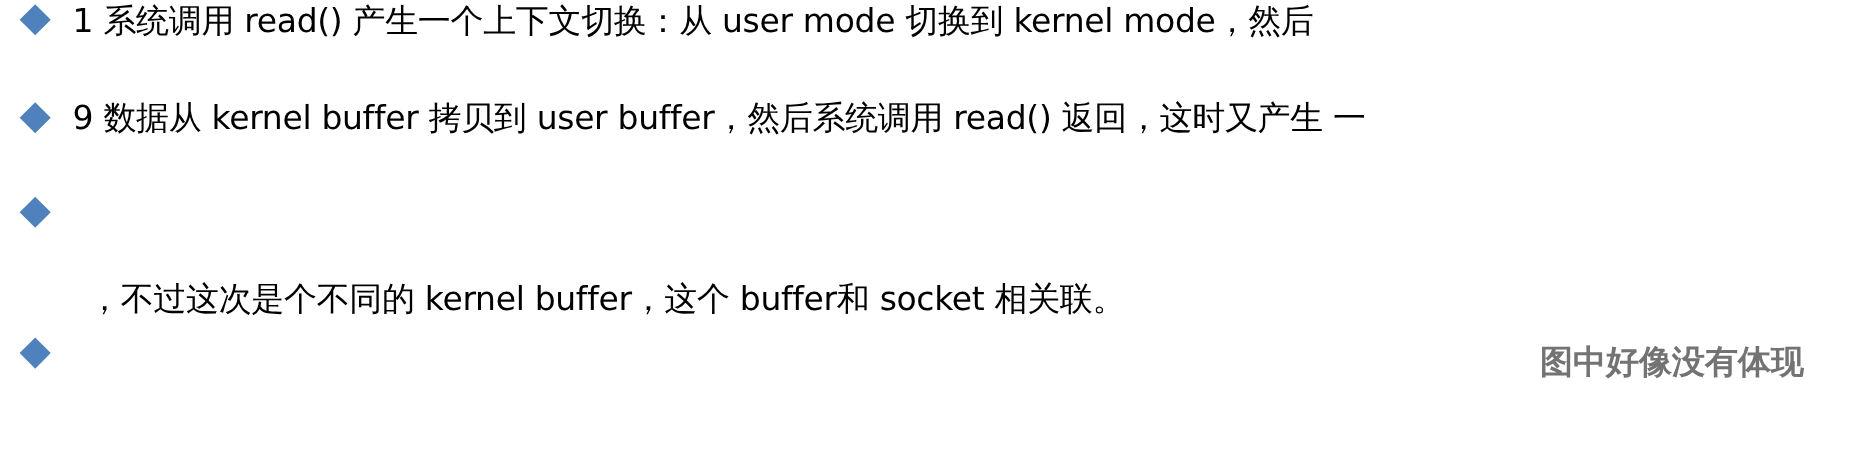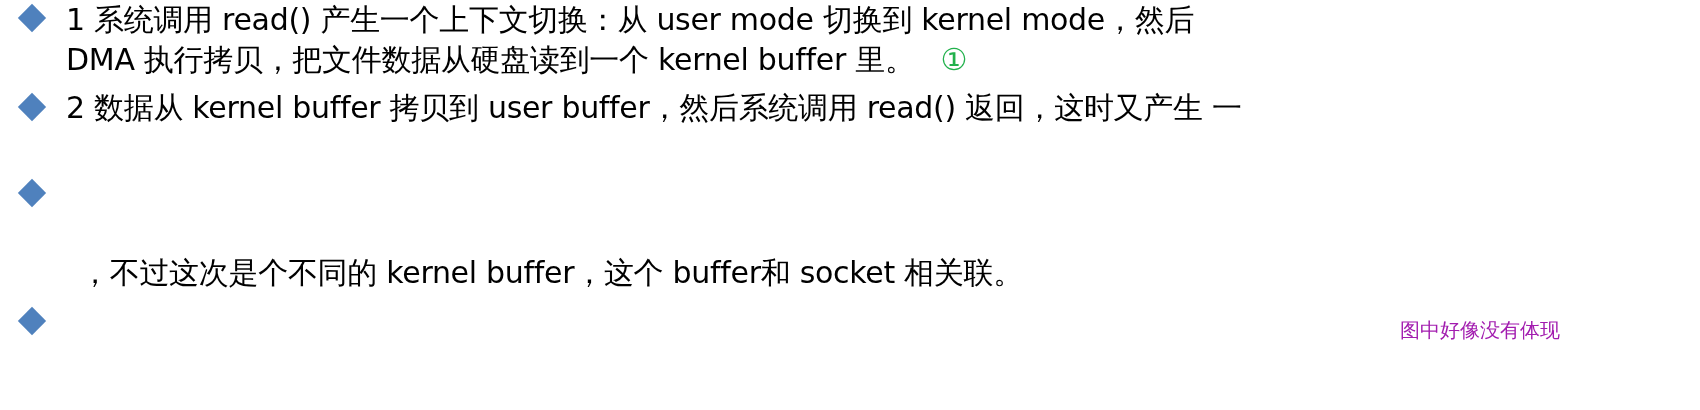--- a/index.html
+++ b/index.html
@@ -35,46 +35,44 @@
     left: 66px;
     white-space: nowrap;
     font-size: 30px;
     line-height: 40px;
     letter-spacing: -0.3px;
   }
   .note {
     position: absolute;
     left: 1400px;
     top: 338px;
-    font-size: 20px;
+    font-size: 30px;
     line-height: 40px;
-    color: #a21caf;
+    color: #737373;
     white-space: nowrap;
+    font-weight: bold;
   }
   .marker {
     color: #22b14c;
     margin-left: 26px;
   }
 </style>
 </head>
 <body>
 
 <div class="slide">
 
   <div class="bullet" style="top:8px;"></div>
   <div class="line" style="top:0px;">
     <span>1 系统调用 read() 产生一个上下文切换：从 user mode 切换到 kernel mode，然后</span>
   </div>
-  <div class="line" style="top:40px;">
-    <span>DMA 执行拷贝，把文件数据从硬盘读到一个 kernel buffer 里。</span><span class="marker">①</span>
-  </div>
 
   <div class="bullet" style="top:97px;"></div>
   <div class="line" style="top:88px;">
-    <span>2 数据从 kernel buffer 拷贝到 user buffer，然后系统调用 read() 返回，这时又产生 一</span>
+    <span>9 数据从 kernel buffer 拷贝到 user buffer，然后系统调用 read() 返回，这时又产生 一</span>
   </div>
 
   <div class="bullet" style="top:183px;"></div>
   <div class="line" style="top:253px;margin-left:14px;">
     <span>，不过这次是个不同的 kernel buffer，这个 buffer和 socket 相关联。</span>
   </div>
 
   <div class="bullet" style="top:311px;"></div>
 
   <div class="note" style="top:310px;">图中好像没有体现</div>

